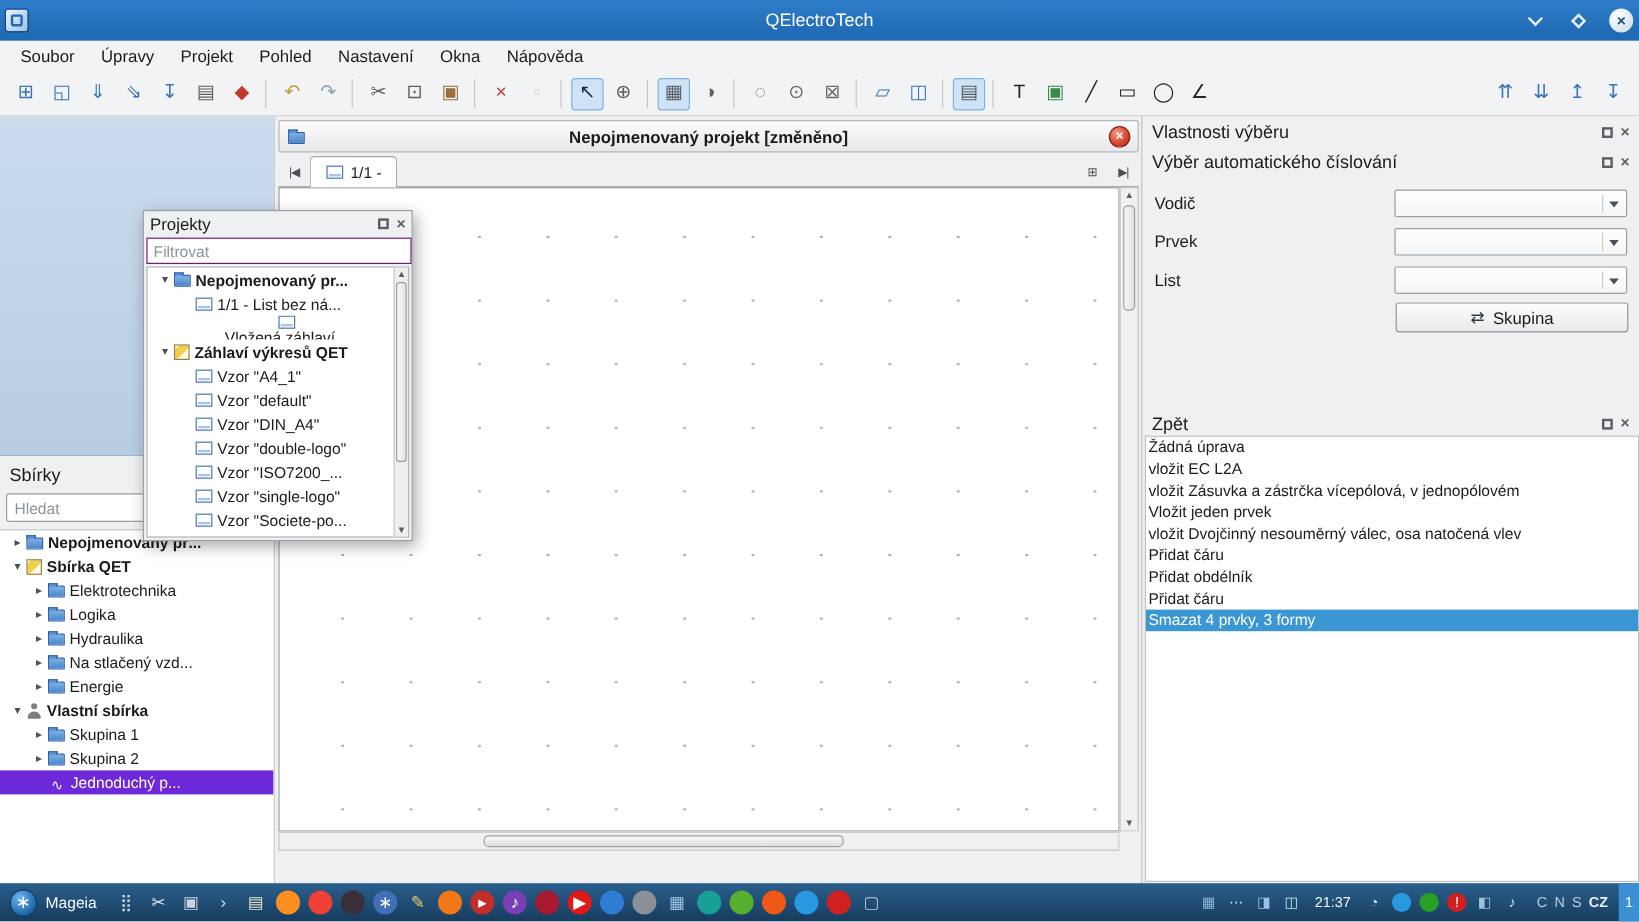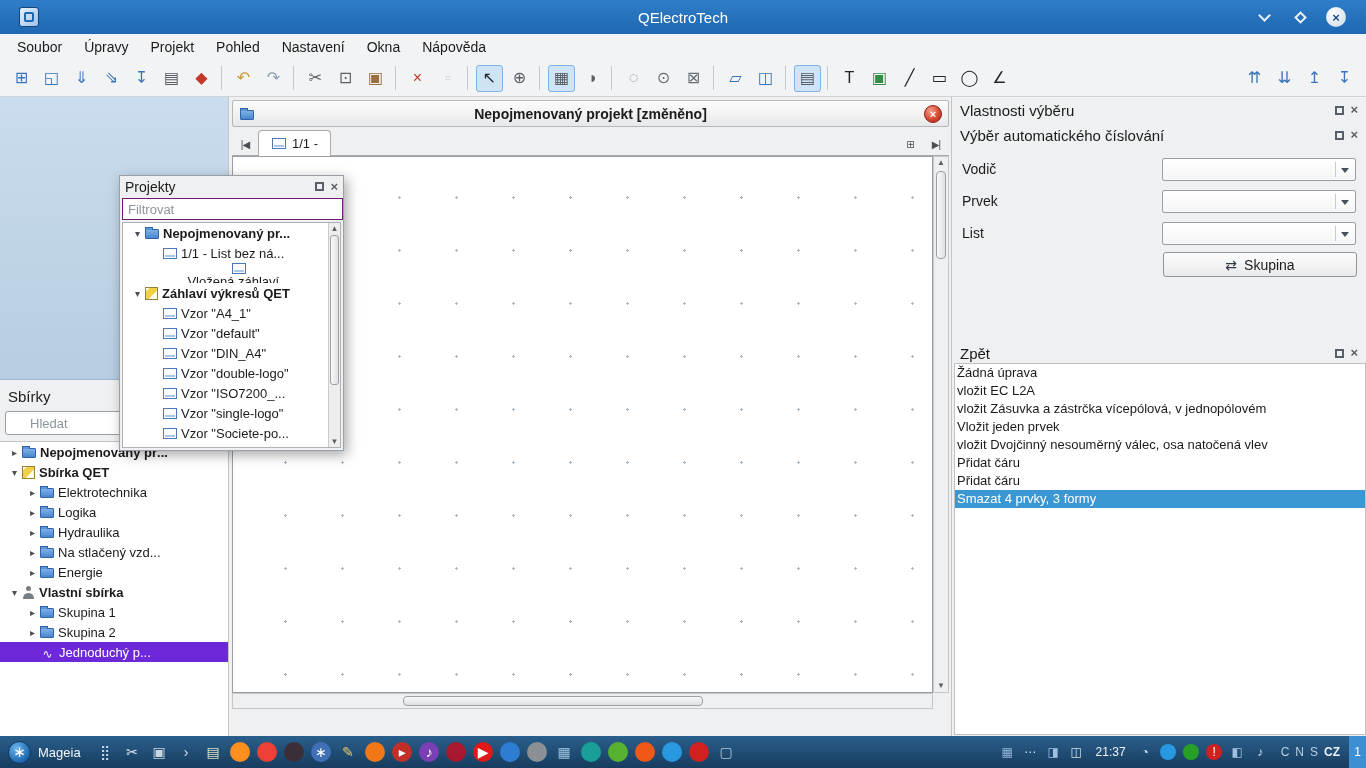--- a/index.html
+++ b/index.html
@@ -1,21 +1,21 @@
 <!DOCTYPE html>
 <html><head>
 <meta charset="utf-8">
 <style>
 *{margin:0;padding:0;box-sizing:border-box}
 html,body{width:1366px;height:768px;overflow:hidden}
 body{font-family:"Liberation Sans","DejaVu Sans",sans-serif;background:#eff0f1;position:relative;color:#1b1b1b}
 .screen{position:absolute;inset:0;width:1366px;height:768px}
 
 
-.titlebar{position:absolute;left:0;top:0;width:100%;height:34px;background:linear-gradient(#2e7dc8,#1f67b2);display:flex;align-items:center;padding:0 19px}
+.titlebar{position:absolute;left:0;top:0;width:100%;height:34px;background:linear-gradient(#2e7dc8,#1f67b2);display:flex;align-items:center;padding:0 4px}
 .appicon{width:20px;height:20px;border-radius:3px;background:linear-gradient(135deg,#e8f1fa,#9cc2e8);border:1px solid #16467e;position:relative;z-index:2}
 .appicon::after{content:"";position:absolute;left:4px;top:4px;right:4px;bottom:4px;border:2px solid #1f67b2;border-radius:2px}
 .wtitle{position:absolute;left:0;right:0;text-align:center;color:#fff;font-size:15px}
 .wctrls{margin-left:auto;display:flex;align-items:center;gap:14px;z-index:2}
 .wbtn{width:22px;height:22px;display:flex;align-items:center;justify-content:center;cursor:pointer}
 .chev{width:9px;height:9px;border-right:2px solid #eaf2fa;border-bottom:2px solid #eaf2fa;transform:rotate(45deg);margin-top:-4px}
 .diam{width:9px;height:9px;border:2px solid #eaf2fa;transform:rotate(45deg)}
 .closec{width:20px;height:20px;border-radius:50%;background:radial-gradient(circle at 35% 30%,#ffffff,#d8e4ee 70%);color:#1c4f8e;font-size:13px;font-weight:bold;display:flex;align-items:center;justify-content:center;font-style:normal}
 
 
@@ -27,21 +27,21 @@
 .tbtn.pressed{background:#cfe3f7;border-color:#7fb2e5}
 .tbtn.disabled{opacity:.4}
 .tbtn.sep{width:3px;height:24px;border:none;border-left:1px solid #c6c7c8;border-radius:0;margin:0 3px}
 .tbtn.spacer{flex:1;border:none}
 
 
 .leftcol{position:absolute;left:0;top:97px;width:229px;bottom:32px;background:#eff0f1;border-right:1px solid #c4c5c6}
 .preview{position:absolute;left:0;top:0;width:100%;height:283px;background:linear-gradient(#cadced,#b7cde2);border-bottom:1px solid #9fb6cc}
 .paneltitle{position:absolute;left:0;width:100%;height:22px;padding:0 8px;font-size:15px;display:flex;align-items:center}
 .sbirky{top:288px}
-.searchbox{position:absolute;left:5px;top:314px;width:218px;height:24px;border:1px solid #98a0a6;border-radius:3px;background:#fff;font-size:13px;padding:0 24px;color:#333;font-family:inherit}
+.searchbox{position:absolute;left:5px;top:314px;width:218px;height:24px;border:1px solid #98a0a6;border-radius:3px;background:#fff;font-size:13px;padding:0 6px;color:#333;font-family:inherit}
 .searchbox::placeholder,.filterbox::placeholder{color:#8d9499}
 .coltree{position:absolute;left:0;top:344px;width:100%;bottom:0;background:#fff;border-top:1px solid #c4c5c6;overflow:hidden}
 
 
 .trow{display:flex;align-items:center;height:20px;font-size:13px;white-space:nowrap;overflow:hidden}
 .trow .arrow{width:13px;font-size:10px;color:#4a5055;text-align:center;flex:none;font-style:normal}
 .trow .tlabel{margin-left:4px}
 .trow.b .tlabel{font-weight:bold}
 .trow.selected{background:#6d28d9;color:#fff}
 .ticon{flex:none;margin-left:1px;display:inline-block}
@@ -428,20 +428,21 @@
       </span>
     </div>
     <div class="undolist">
 
     <div class="urow">Žádná úprava</div>
         <div class="urow">vložit EC L2A</div>
         <div class="urow">vložit Zásuvka a zástrčka vícepólová, v jednopólovém</div>
         <div class="urow">Vložit jeden prvek</div>
         <div class="urow">vložit Dvojčinný nesouměrný válec, osa natočená vlev</div>
         <div class="urow">Přidat čáru</div>
+        <div class="urow">Přidat obdélník</div>
         <div class="urow">Přidat čáru</div>
         <div class="urow selected">Smazat 4 prvky, 3 formy</div>
       </div>
   </div>
 
   <div class="projpanel">
     <div class="pheader">
       <span>Projekty</span>
       <span class="dockbtns">
         <i class="dfloat"></i>

